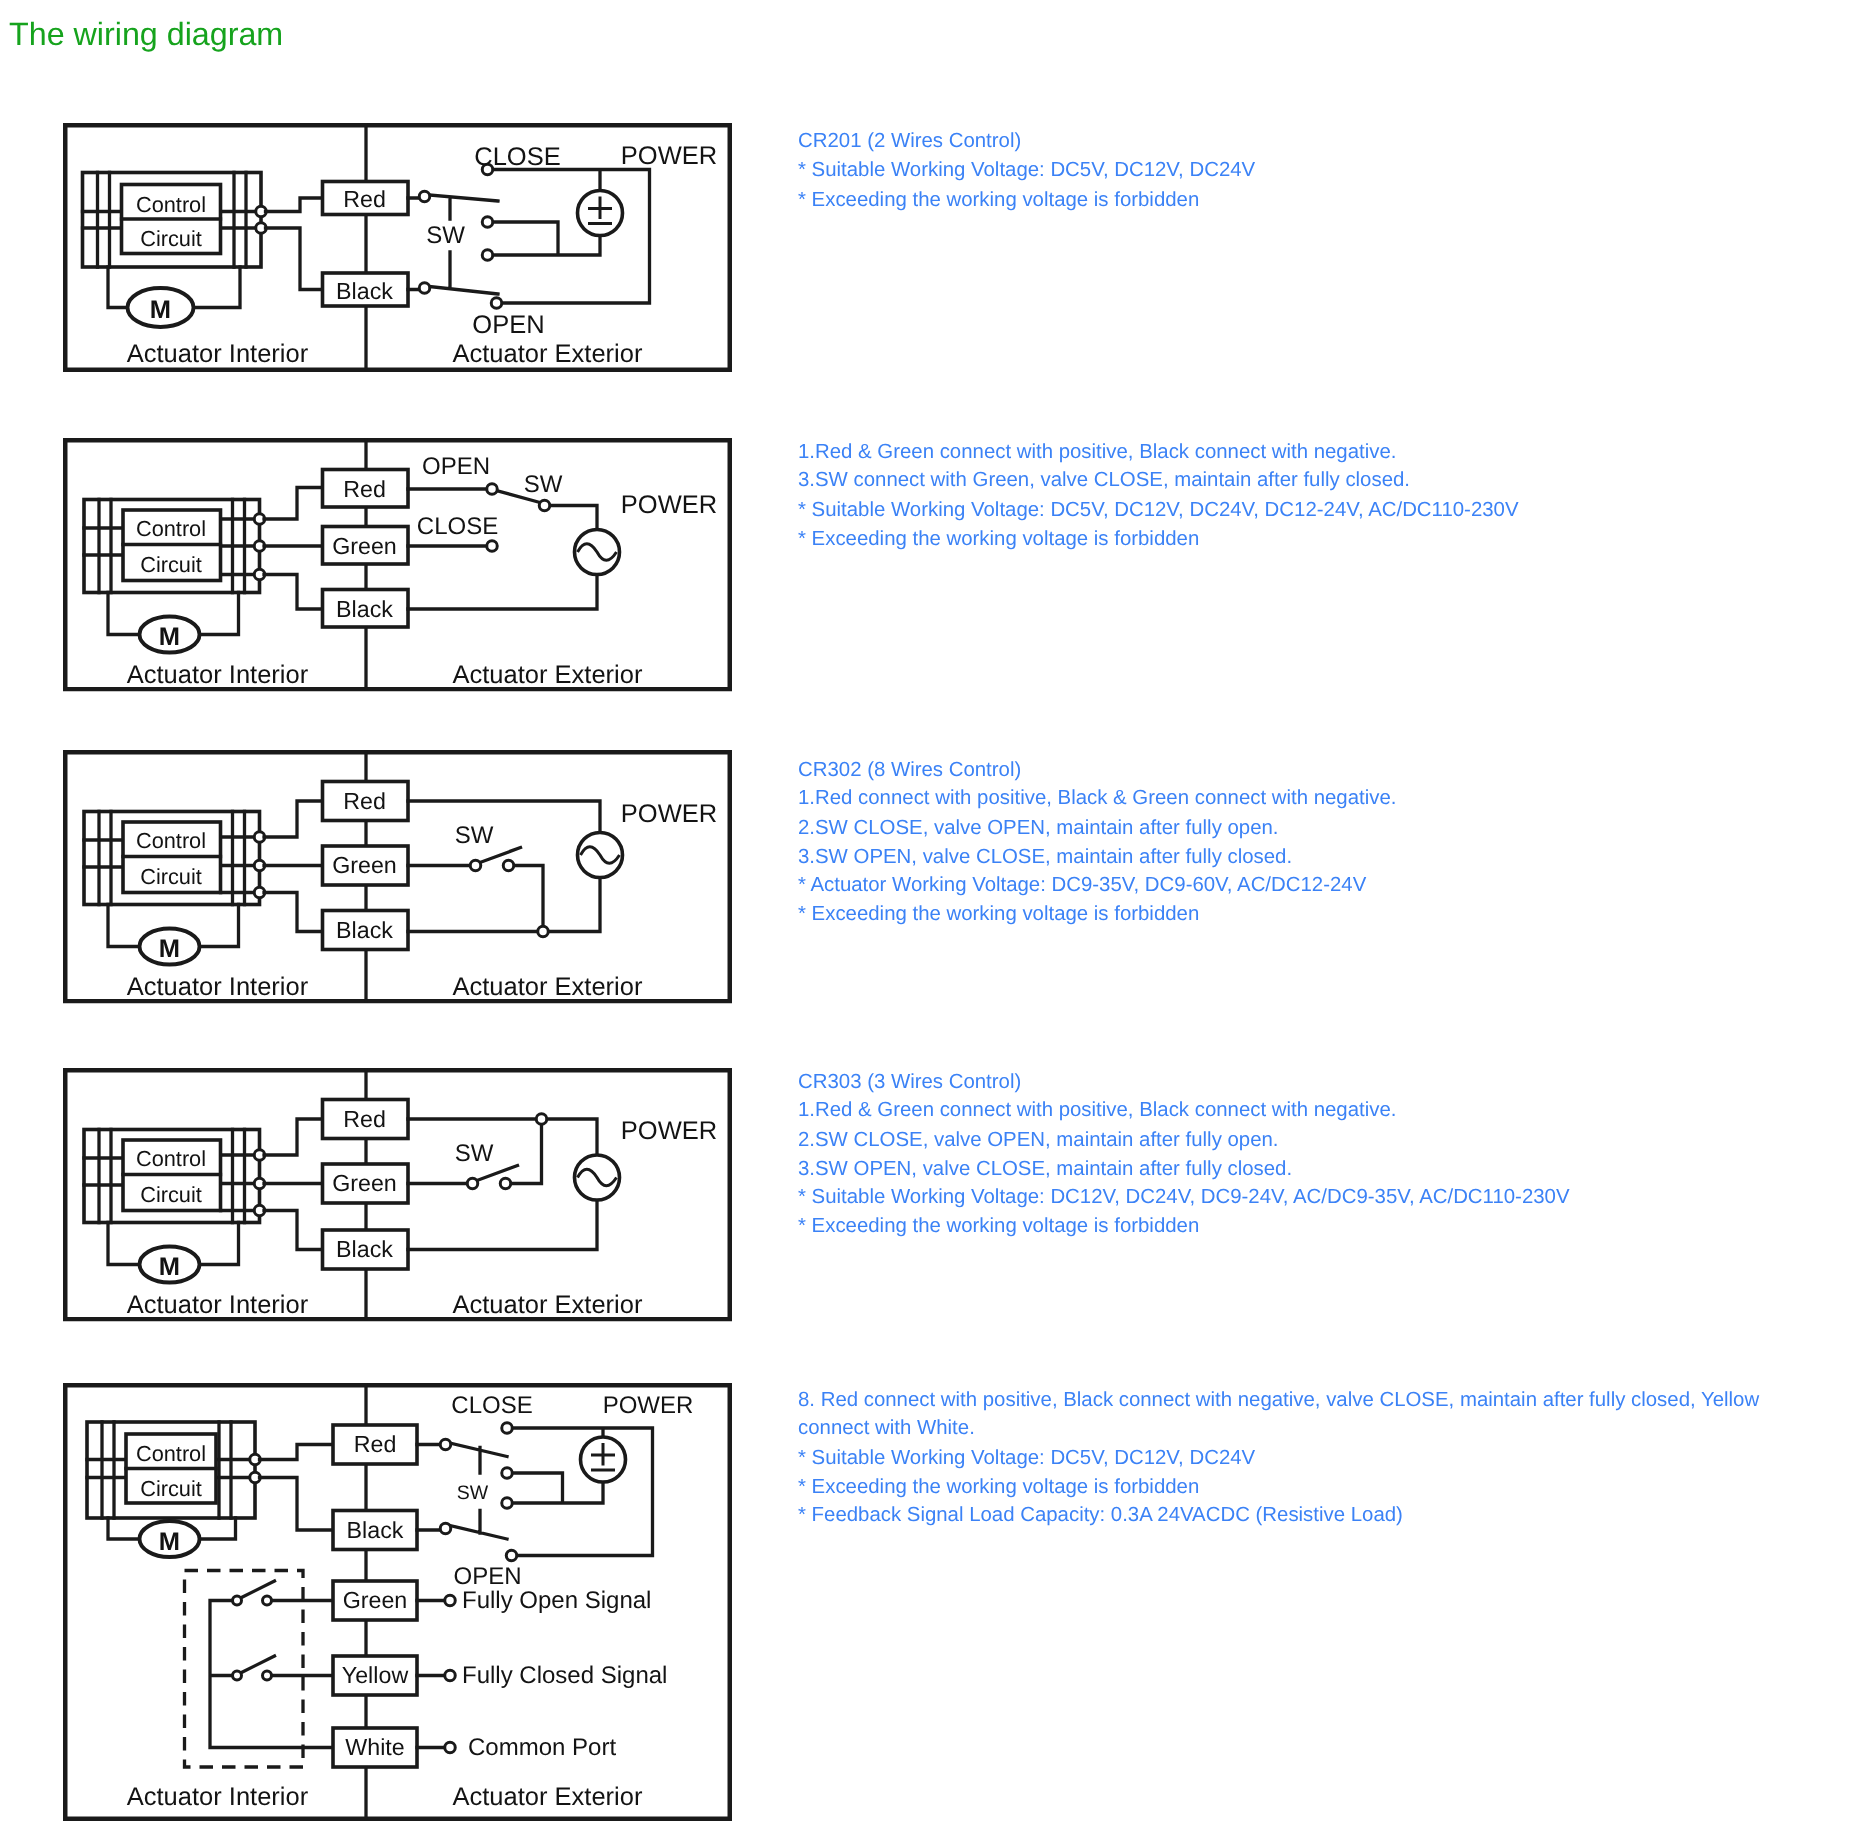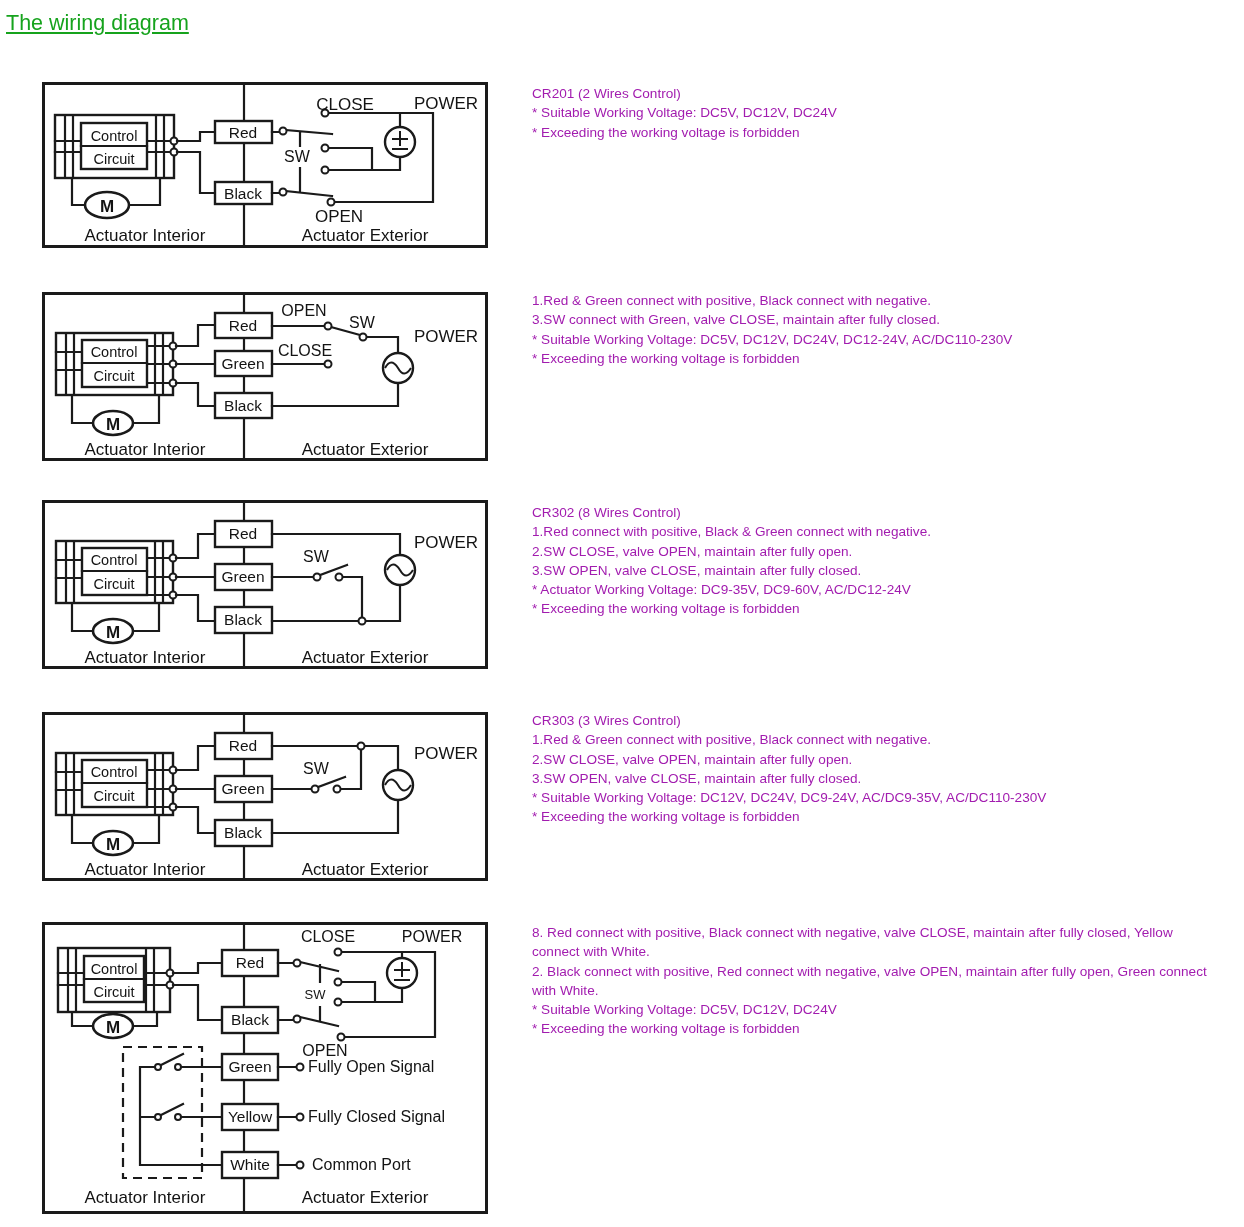--- a/index.html
+++ b/index.html
@@ -1,18 +1,18 @@
 <!DOCTYPE html>
 <html><head>
 <meta charset="utf-8">
 <style>
   html,body{margin:0;padding:0;background:#fff;}
   body{width:1244px;height:1227px;position:relative;font-family:"Liberation Sans",sans-serif;overflow:hidden;}
-  .page-title{position:absolute;left:6px;top:11px;font-size:21.5px;color:#16a31d;text-decoration:underline;}
-  .txt{position:absolute;left:532px;width:690px;font-size:13.6px;line-height:19.3px;color:#a21caf;}
+  .page-title{position:absolute;left:6px;top:11px;font-size:21.5px;color:#16a31d;}
+  .txt{position:absolute;left:532px;width:690px;font-size:13.6px;line-height:19.3px;color:#3b82f6;}
   .txt div{white-space:normal;}
   svg.diag{position:absolute;left:42px;}
   .diag .w{stroke:#1a1a1a;stroke-width:2.2;fill:none;stroke-linecap:square;}
   .diag .w2{stroke:#1a1a1a;stroke-width:2;fill:none;stroke-linecap:butt;}
   .diag rect{fill:#fff;stroke:#1a1a1a;stroke-width:2.4;}
   .diag rect.outer{stroke-width:3;}
   .diag rect.dash{fill:none;stroke-width:2.2;stroke-dasharray:9 6;}
   .diag circle.term{fill:#fff;stroke:#1a1a1a;stroke-width:2;}
   .diag circle.src{fill:#fff;stroke:#1a1a1a;stroke-width:2.4;}
   .diag ellipse{fill:#fff;stroke:#1a1a1a;stroke-width:2.6;}
@@ -293,16 +293,16 @@
   <div>CR303 (3 Wires Control)</div>
   <div>1.Red &amp; Green connect with positive, Black connect with negative.</div>
   <div>2.SW CLOSE, valve OPEN, maintain after fully open.</div>
   <div>3.SW OPEN, valve CLOSE, maintain after fully closed.</div>
   <div>* Suitable Working Voltage: DC12V, DC24V, DC9-24V, AC/DC9-35V, AC/DC110-230V</div>
   <div>* Exceeding the working voltage is forbidden</div>
 </div>
 
 <div class="txt" style="top:923px">
   <div>8. Red connect with positive, Black connect with negative, valve CLOSE, maintain after fully closed, Yellow connect with White.</div>
-  <div>2. Black connect with positive, Red connect with negative, valve OPEN, maintain after fully open, Green connect with White.</div>
   <div>* Suitable Working Voltage: DC5V, DC12V, DC24V</div>
   <div>* Exceeding the working voltage is forbidden</div>
+  <div>* Feedback Signal Load Capacity: 0.3A 24VACDC (Resistive Load)</div>
 </div>
 
 </body></html>

